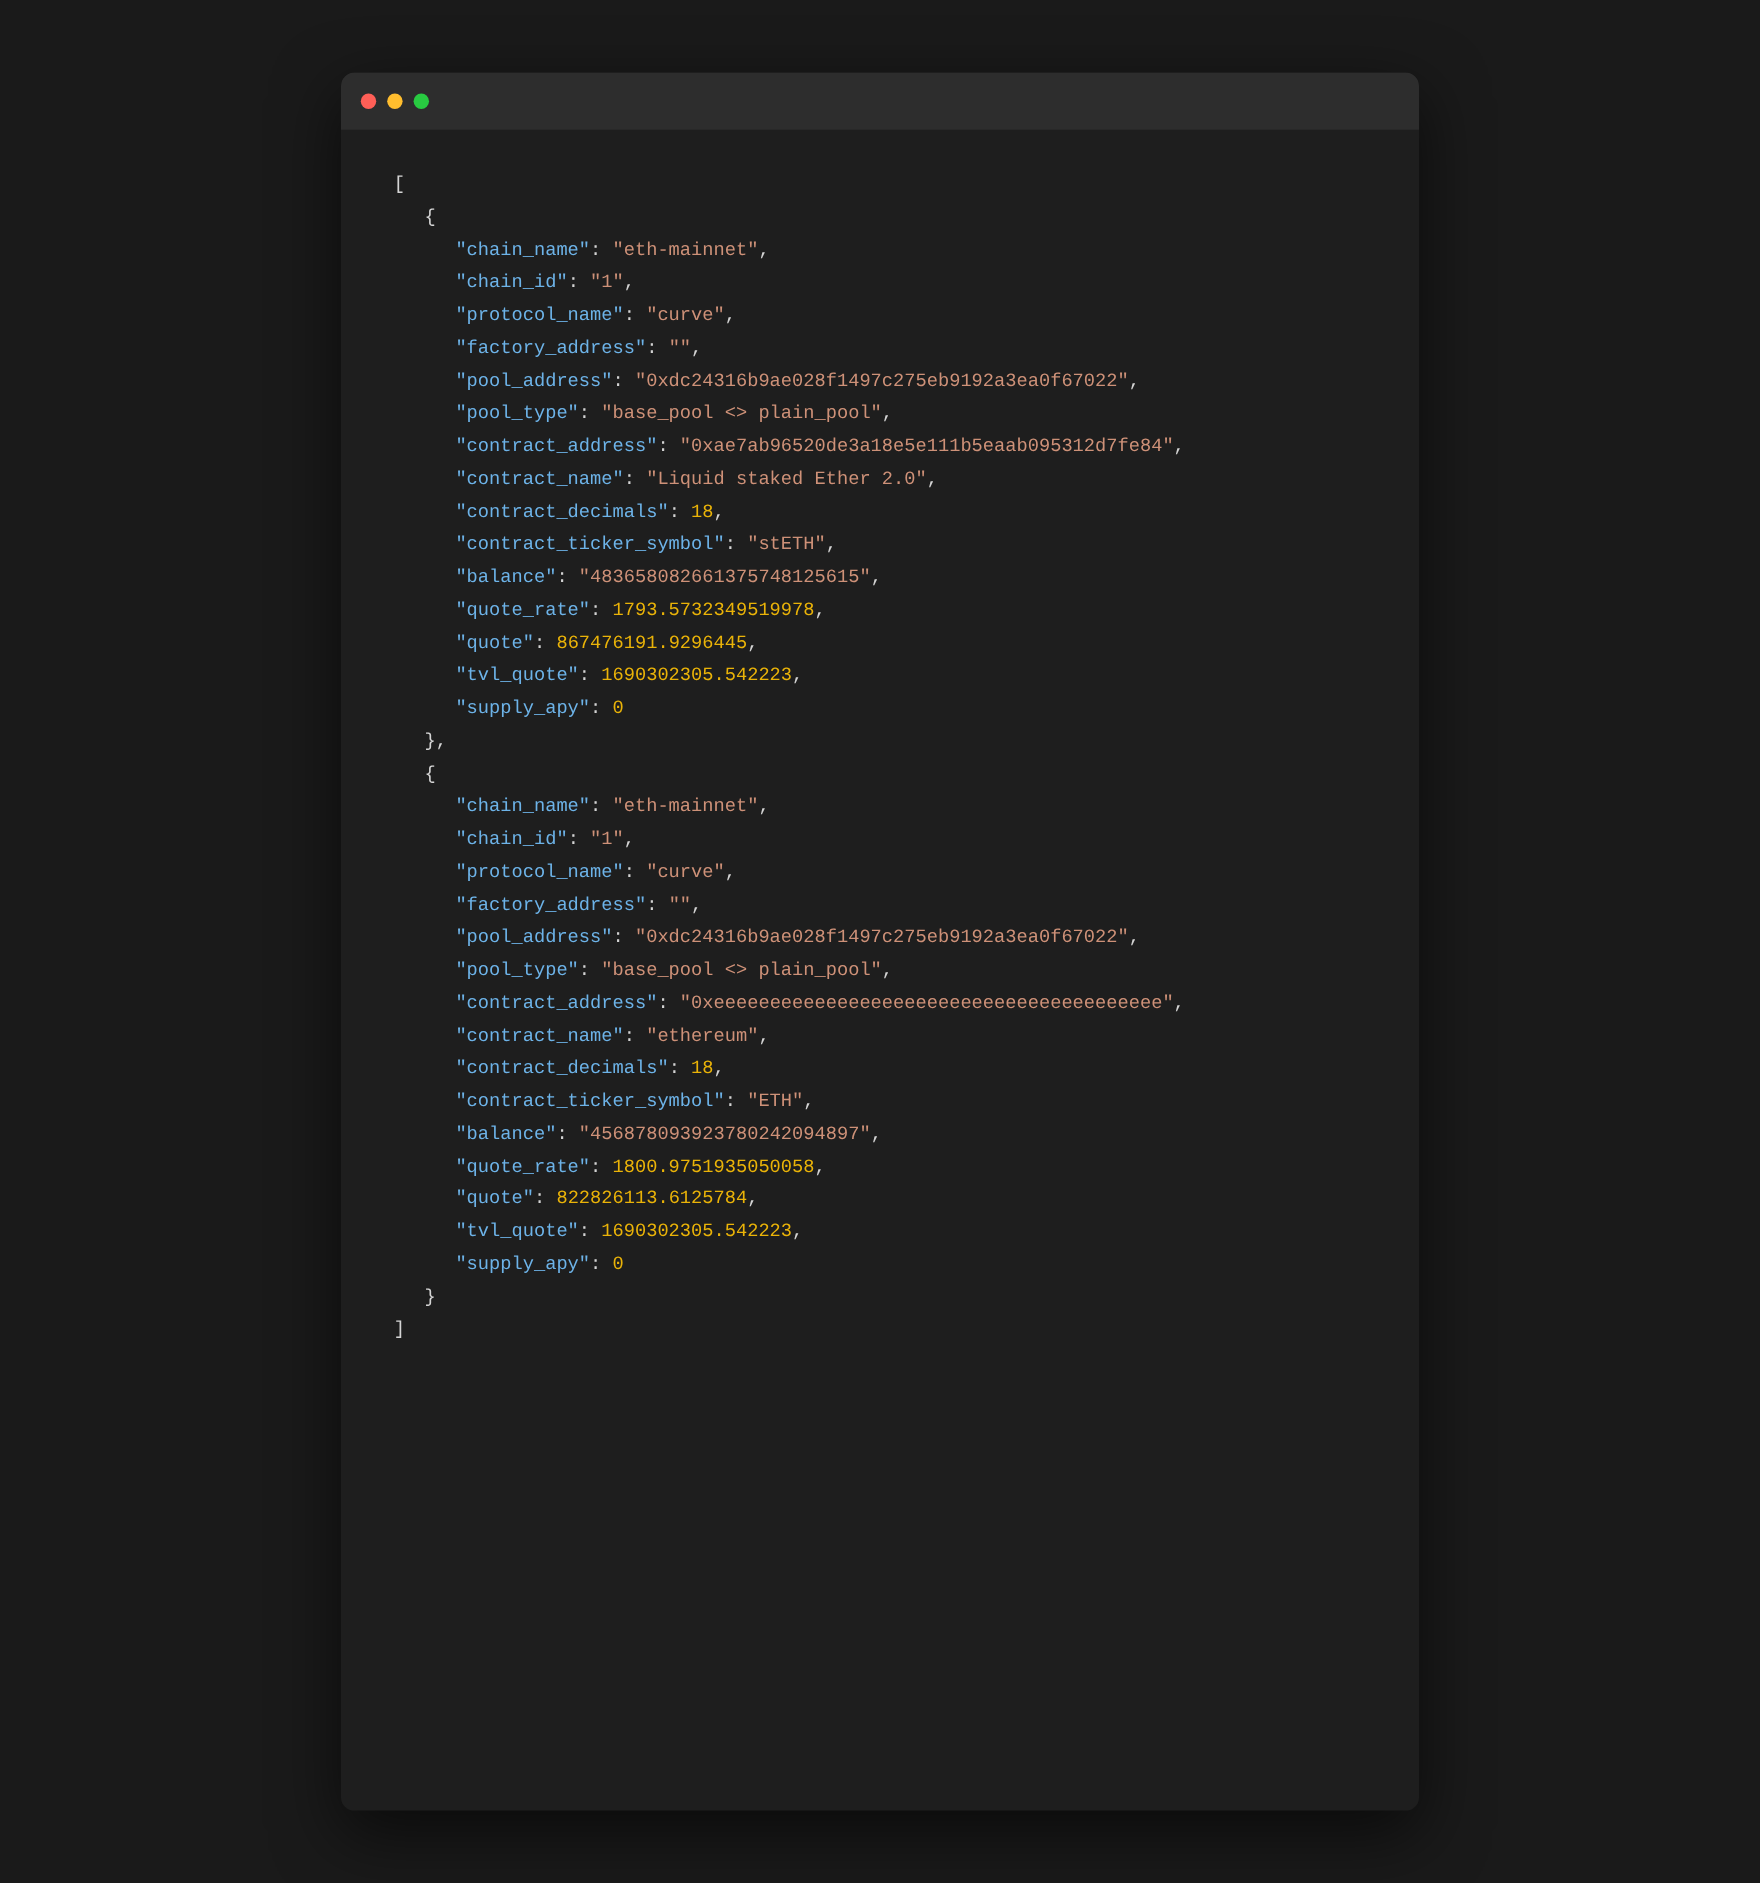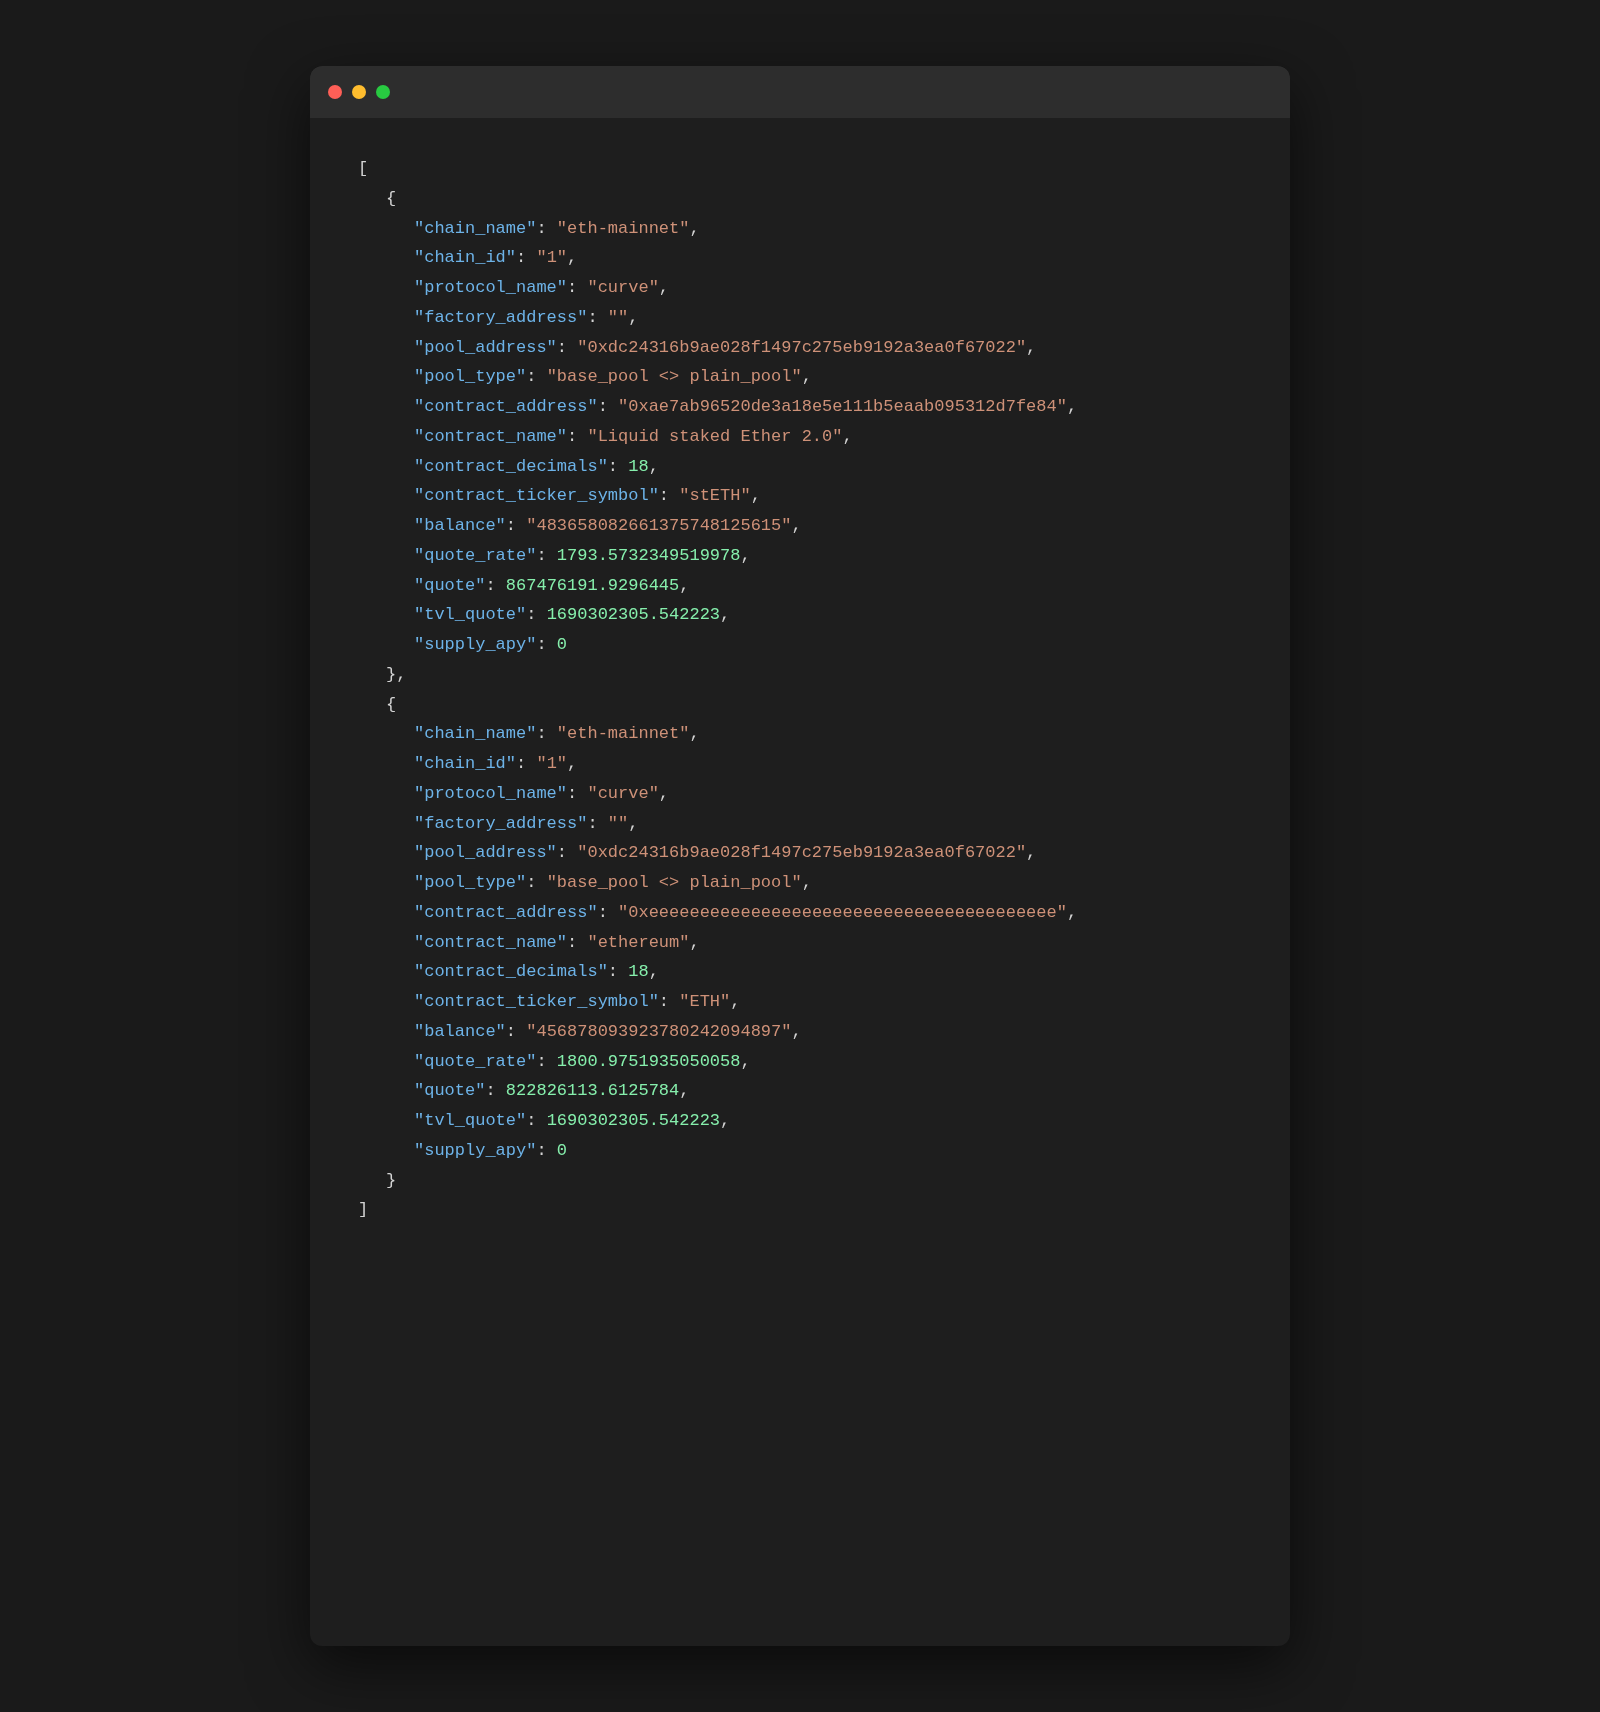--- a/index.html
+++ b/index.html
@@ -49,21 +49,21 @@
     .code-area {
       padding: 36px 48px;
       font-size: 17px;
       line-height: 1.75;
       color: #d4d4d4;
     }
 
     .bracket { color: #d4d4d4; }
     .key { color: #6db3e8; }
     .string-value { color: #ce9178; }
-    .number-value { color: #86efac; text-align: center; }
+    .number-value { color: #eab308; text-align: center; }
     .punctuation { color: #d4d4d4; }
     .indent1 { padding-left: 28px; }
     .indent2 { padding-left: 56px; }
   </style>
 </head>
 <body>
 
 <div class="window">
   <div class="title-bar">
     <div class="traffic-light close"></div>

